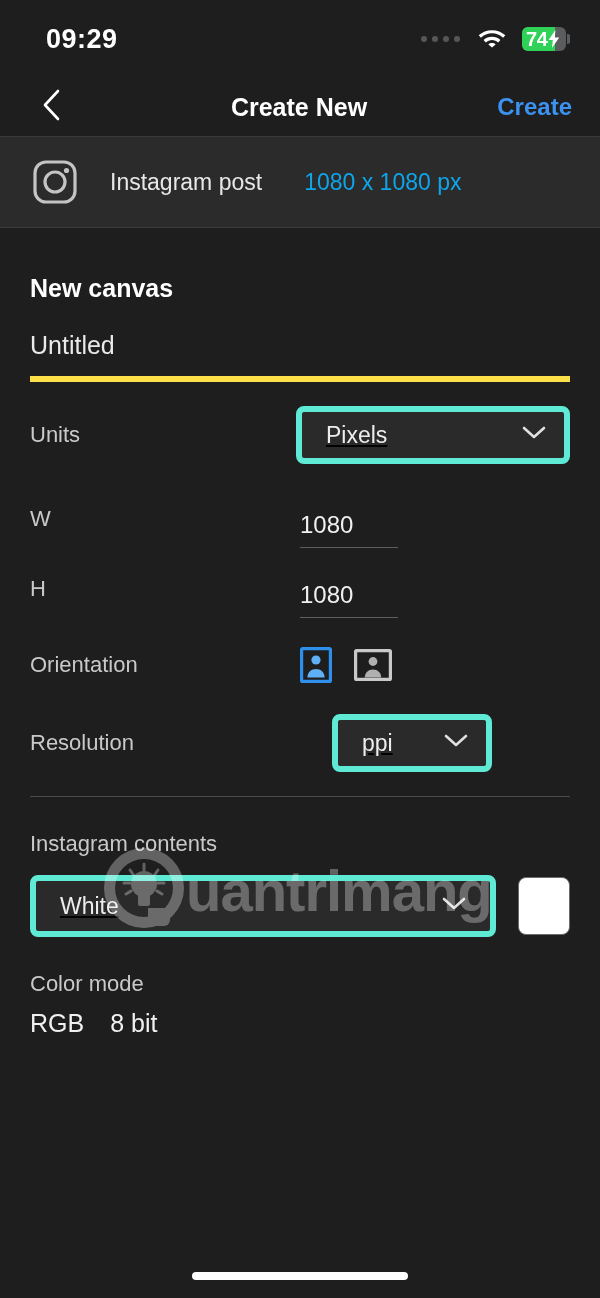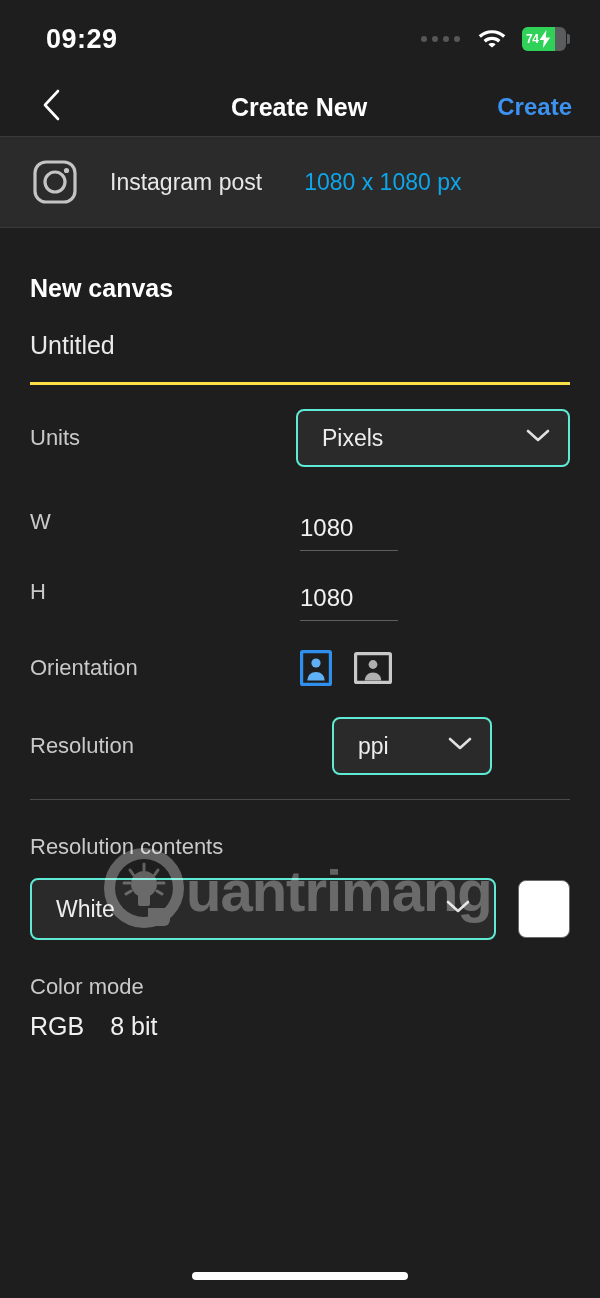--- a/index.html
+++ b/index.html
@@ -67,21 +67,21 @@
     position: absolute;
     left: 0; top: 0; bottom: 0;
     width: 74%;
     background: #30d158;
     border-radius: 6px 0 0 6px;
   }
   .battery-text {
     position: relative;
     z-index: 2;
     color: #ffffff;
-    font-size: 12px;
+    font-size: 20px;
     font-weight: 700;
     padding-left: 4px;
     letter-spacing: -0.3px;
   }
   .battery-bolt {
     position: relative;
     z-index: 2;
     margin-left: 0px;
     line-height: 0;
   }
@@ -160,22 +160,22 @@
 
   .section-title {
     color: #ffffff;
     font-size: 25px;
     font-weight: 700;
     margin-top: 46px;
   }
 
   .name-field {
     margin-top: 28px;
-    padding-bottom: 22px;
-    border-bottom: 3px solid #fde047;
+    padding-bottom: 16px;
+    border-bottom: 6px solid #fde047;
     cursor: text;
   }
   .name-value {
     color: #e9e9e9;
     font-size: 25px;
   }
 
   .form-row {
     display: flex;
     align-items: center;
@@ -183,28 +183,29 @@
   }
   .row-label {
     color: #c9c9c9;
     font-size: 22px;
     flex: 0 0 246px;
   }
 
   
   .select-box {
     height: 58px;
-    border: 2px solid #5eead4;
+    border: 6px solid #5eead4;
     border-radius: 8px;
     background: #2a2a2a;
     display: flex;
     align-items: center;
     justify-content: space-between;
     padding: 0 18px 0 24px;
     cursor: pointer;
+    text-decoration: underline;
   }
   .select-box .sel-value {
     color: #ededed;
     font-size: 23px;
   }
   .units-select { width: 294px; }
 
   
   .num-input {
     width: 98px;
@@ -437,21 +438,21 @@
         <span>
           <svg width="24" height="14" viewBox="0 0 24 14">
             <path d="M2 2l10 9 10-9" stroke="#e0e0e0" stroke-width="2.6" fill="none" stroke-linecap="round" stroke-linejoin="round"></path>
           </svg>
         </span>
       </div>
     </div>
 
     <div class="divider"></div>
 
-    <div class="sub-label">Resolution contents</div>
+    <div class="sub-label">Instagram contents</div>
 
     <div class="bg-row">
       <div class="select-box bg-select">
         <span class="sel-value">White</span>
         <span>
           <svg width="24" height="14" viewBox="0 0 24 14">
             <path d="M2 2l10 9 10-9" stroke="#e0e0e0" stroke-width="2.6" fill="none" stroke-linecap="round" stroke-linejoin="round"></path>
           </svg>
         </span>
       </div>

